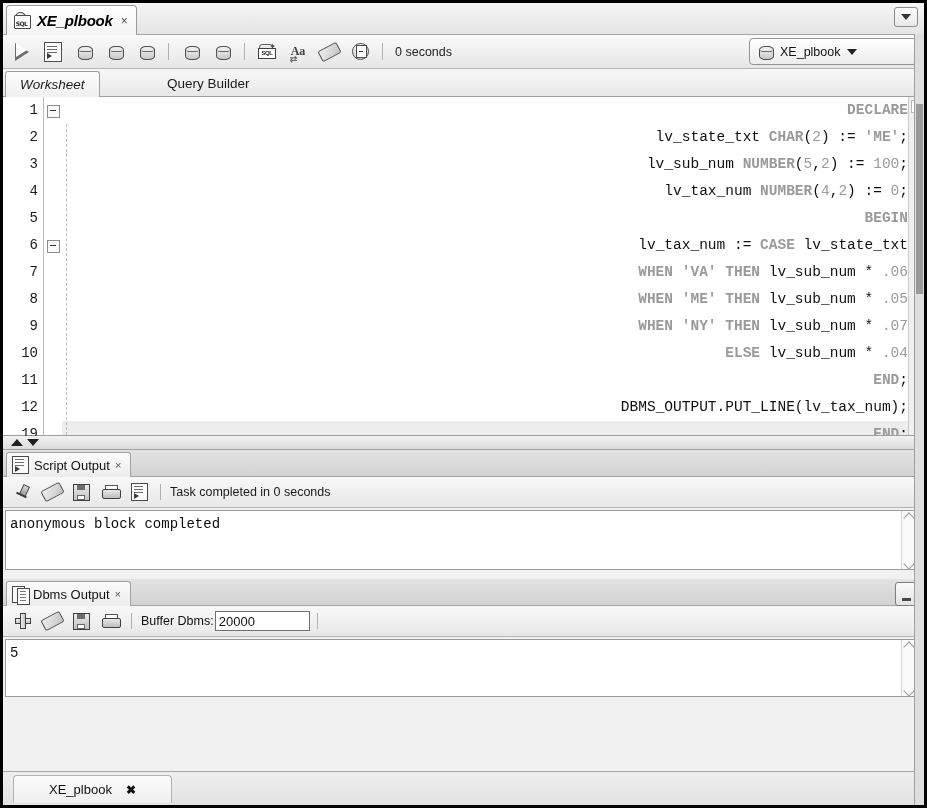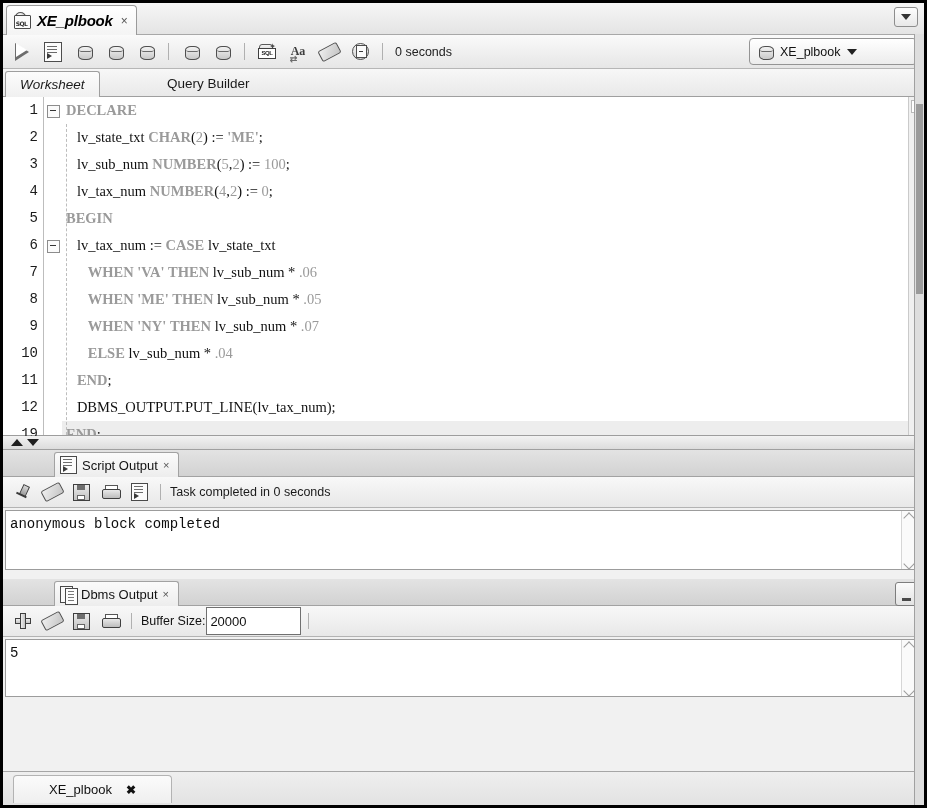--- a/index.html
+++ b/index.html
@@ -144,22 +144,23 @@
   }
   .foldbox:before{content:"";position:absolute;left:2px;top:4px;width:6px;height:1.3px;background:#333;}
   .codearea{
     position:relative;flex:1;overflow:hidden;background:#fff;
   }
   .indentguide{
     position:absolute;left:4px;top:27px;width:0;border-left:1px dashed #bdbdbd;height:311px;
   }
   .cline{
     height:27px;line-height:27px;white-space:pre;
-    font-family:Liberation Serif, serif;font-size:14.5px;color:#101010;
+    font-family:Liberation Mono, monospace;font-size:14.5px;color:#101010;
     padding-left:4px;
+    text-align:right;
   }
   .cline.cur{background:#ededed;}
   .kw{color:#9a9a9a;font-weight:bold;}
   .num{color:#9a9a9a;}
   .pl{color:#101010;}
 
   .ed-scrollbar{
     width:15px;flex:none;background:#f0f0f0;border-left:1px solid #cacaca;position:relative;
   }
   .ed-marker{
@@ -180,21 +181,21 @@
   .panel-tabs{
     height:26px;position:relative;
     background:linear-gradient(to bottom,#e3e3e3,#d2d2d2);
     border-bottom:1px solid #a2a2a2;
   }
   .ptab{
     position:absolute;left:3px;top:2px;height:24px;
     display:flex;align-items:center;gap:5px;padding:0 9px 0 5px;
     background:linear-gradient(to bottom,#fbfbfb,#ededed);
     border:1px solid #a2a2a2;border-bottom:none;border-radius:3px 3px 0 0;
-    font-size:13px;color:#121212;margin-left:48px;
+    font-size:13px;color:#121212;
   }
   .ptab .closex{font-size:11px;color:#555;}
   .min-btn{
     position:absolute;right:6px;top:3px;width:21px;height:18px;
     border:1px solid #7d7d7d;border-radius:3px;
     background:linear-gradient(to bottom,#fbfbfb,#e3e3e3);
     display:flex;align-items:flex-end;justify-content:center;padding-bottom:4px;
   }
   .min-btn i{display:block;width:9px;height:3px;background:#4a4a4a;}
 
@@ -227,21 +228,21 @@
   .g-plus:after{content:"";position:absolute;left:5px;top:0;width:6px;height:16px;background:linear-gradient(to right,#ededed,#c5c5c5);border:1.3px solid #3f3f3f;box-sizing:border-box;}
 
   .g-dbms{width:16px;height:17px;position:relative;}
   .g-dbms .p1{position:absolute;left:0;top:0;width:11px;height:15px;background:#fafafa;border:1.3px solid #4a4a4a;}
   .g-dbms .p2{position:absolute;left:5px;top:2px;width:11px;height:15px;background:#fdfdfd;border:1.3px solid #4a4a4a;}
   .g-dbms .p2:before{content:"";position:absolute;left:2px;top:2px;width:6px;height:1.2px;background:#7a7a7a;box-shadow:0 3px 0 #7a7a7a,0 6px 0 #7a7a7a,0 9px 0 #7a7a7a;}
 
   .vsep{width:1px;height:16px;background:#b0b0b0;margin:0 6px;}
 
   .buffer-input{
-    width:95px;height:28px;border:1px solid #707070;background:#fff;
+    width:95px;height:20px;border:1px solid #707070;background:#fff;
     font-family:"Liberation Sans",sans-serif;font-size:13px;color:#111;
     padding:0 3px;box-sizing:border-box;outline:none;
   }
 
   .out-area{
     position:relative;background:#fff;border:1px solid #9c9c9c;
     margin:2px 6px 0 2px;box-sizing:border-box;display:flex;
   }
   .out-text{
     flex:1;padding:4px 0 0 4px;
@@ -479,21 +480,21 @@
       <div class="tb">
         <span class="g-save"></span>
       </div>
       <div class="tb">
         <span class="g-print">
             <span class="paper"></span>
             <span class="body"></span>
           </span>
       </div>
       <span class="vsep"></span>
-      <span class="lbl">Buffer Size:</span>
+      <span class="lbl">Buffer Dbms:</span>
       <input class="buffer-input" type="text" value="20000" style="">
       <span class="vsep"></span>
     </div>
     <div class="out-area" style="height:58px;">
       <div class="out-text">5</div>
       <div class="out-scroll">
         <span class="chev"></span>
         <span class="chev dn"></span>
       </div>
     </div>

